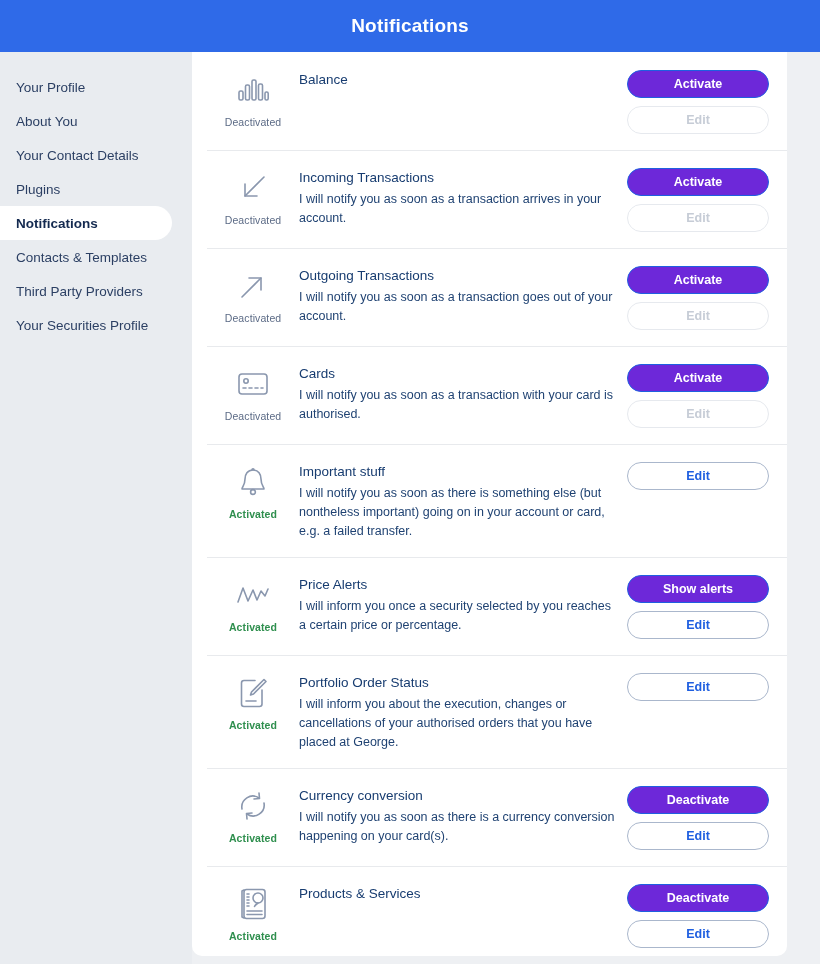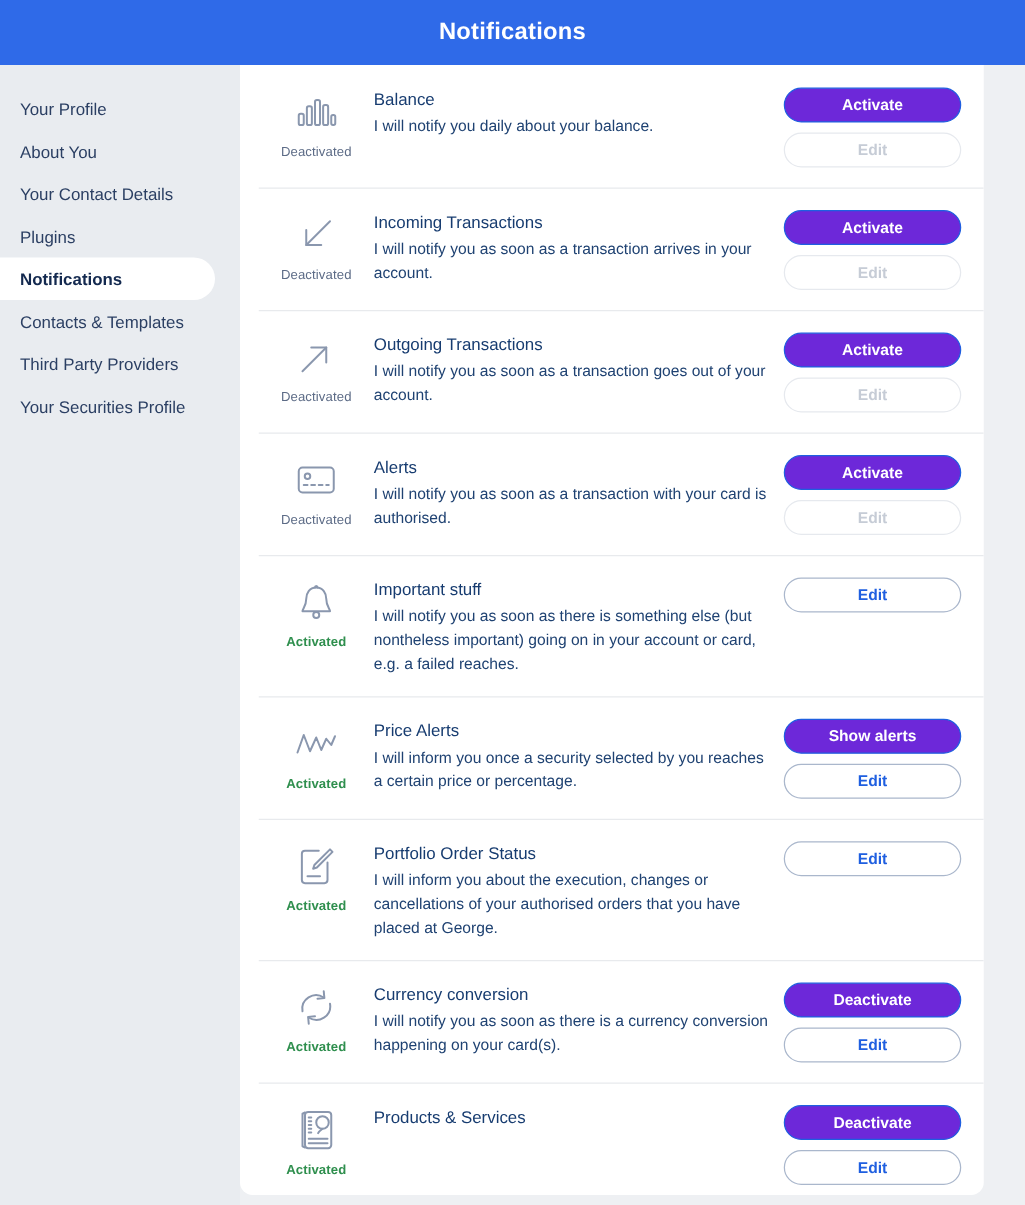--- a/index.html
+++ b/index.html
@@ -204,21 +204,20 @@
               <rect x="9.5" y="10" width="4" height="15" rx="1.5" fill="none" stroke="#8a97ae" stroke-width="1.6" stroke-linecap="round" stroke-linejoin="round"></rect>
               <rect x="16" y="5" width="4" height="20" rx="1.5" fill="none" stroke="#8a97ae" stroke-width="1.6" stroke-linecap="round" stroke-linejoin="round"></rect>
               <rect x="22.5" y="9" width="4" height="16" rx="1.5" fill="none" stroke="#8a97ae" stroke-width="1.6" stroke-linecap="round" stroke-linejoin="round"></rect>
               <rect x="29" y="17" width="3.2" height="8" rx="1.4" fill="none" stroke="#8a97ae" stroke-width="1.6" stroke-linecap="round" stroke-linejoin="round"></rect>
             </svg>
           </div>
           <div class="status deactivated">Deactivated</div>
         </div>
         <div class="text-col">
           <div class="row-title">Balance</div>
-          <div class="row-desc">I will notify you daily about your balance.</div>
         </div>
         <div class="btn-col">
           <div class="btn primary">Activate</div>
           <div class="btn disabled">Edit</div>
         </div>
       </div>
       <div class="row">
         <div class="icon-col">
           <div class="icon-box">
             <svg width="30" height="30" viewBox="0 0 30 30">
@@ -261,42 +260,42 @@
           <div class="icon-box">
             <svg width="32" height="26" viewBox="0 0 32 26">
               <rect x="2" y="3" width="28" height="20" rx="3" fill="none" stroke="#8a97ae" stroke-width="1.6" stroke-linecap="round" stroke-linejoin="round"></rect>
               <circle cx="9" cy="10" r="2.2" fill="none" stroke="#8a97ae" stroke-width="1.6" stroke-linecap="round" stroke-linejoin="round"></circle>
               <path d="M6 17 L9 17 M12 17 L15 17 M18 17 L21 17 M24 17 L26 17" fill="none" stroke="#8a97ae" stroke-width="1.6" stroke-linecap="round" stroke-linejoin="round"></path>
             </svg>
           </div>
           <div class="status deactivated">Deactivated</div>
         </div>
         <div class="text-col">
-          <div class="row-title">Alerts</div>
+          <div class="row-title">Cards</div>
           <div class="row-desc">I will notify you as soon as a transaction with your card is authorised.</div>
         </div>
         <div class="btn-col">
           <div class="btn primary">Activate</div>
           <div class="btn disabled">Edit</div>
         </div>
       </div>
       <div class="row">
         <div class="icon-col">
           <div class="icon-box">
             <svg width="30" height="32" viewBox="0 0 30 32">
               <path d="M15 4 C9.5 4 7 8.5 7 13 C7 19 4 21 4 23 L26 23 C26 21 23 19 23 13 C23 8.5 20.5 4 15 4 Z" fill="none" stroke="#8a97ae" stroke-width="1.6" stroke-linecap="round" stroke-linejoin="round"></path>
               <path d="M14 4 C14 2.3 16 2.3 16 4" fill="none" stroke="#8a97ae" stroke-width="1.6" stroke-linecap="round" stroke-linejoin="round"></path>
               <circle cx="15" cy="26" r="2.4" fill="none" stroke="#8a97ae" stroke-width="1.6" stroke-linecap="round" stroke-linejoin="round"></circle>
             </svg>
           </div>
           <div class="status activated">Activated</div>
         </div>
         <div class="text-col">
           <div class="row-title">Important stuff</div>
-          <div class="row-desc">I will notify you as soon as there is something else (but nontheless important) going on in your account or card, e.g. a failed reaches.</div>
+          <div class="row-desc">I will notify you as soon as there is something else (but nontheless important) going on in your account or card, e.g. a failed transfer.</div>
         </div>
         <div class="btn-col">
           <div class="btn outline">Edit</div>
         </div>
       </div>
       <div class="row">
         <div class="icon-col">
           <div class="icon-box">
             <svg width="34" height="26" viewBox="0 0 34 26">
               <path d="M2 20 L7 6 L12 19 L17 8 L21 18 L25 9 L29 14 L32 7" fill="none" stroke="#8a97ae" stroke-width="1.6" stroke-linecap="round" stroke-linejoin="round"></path>

